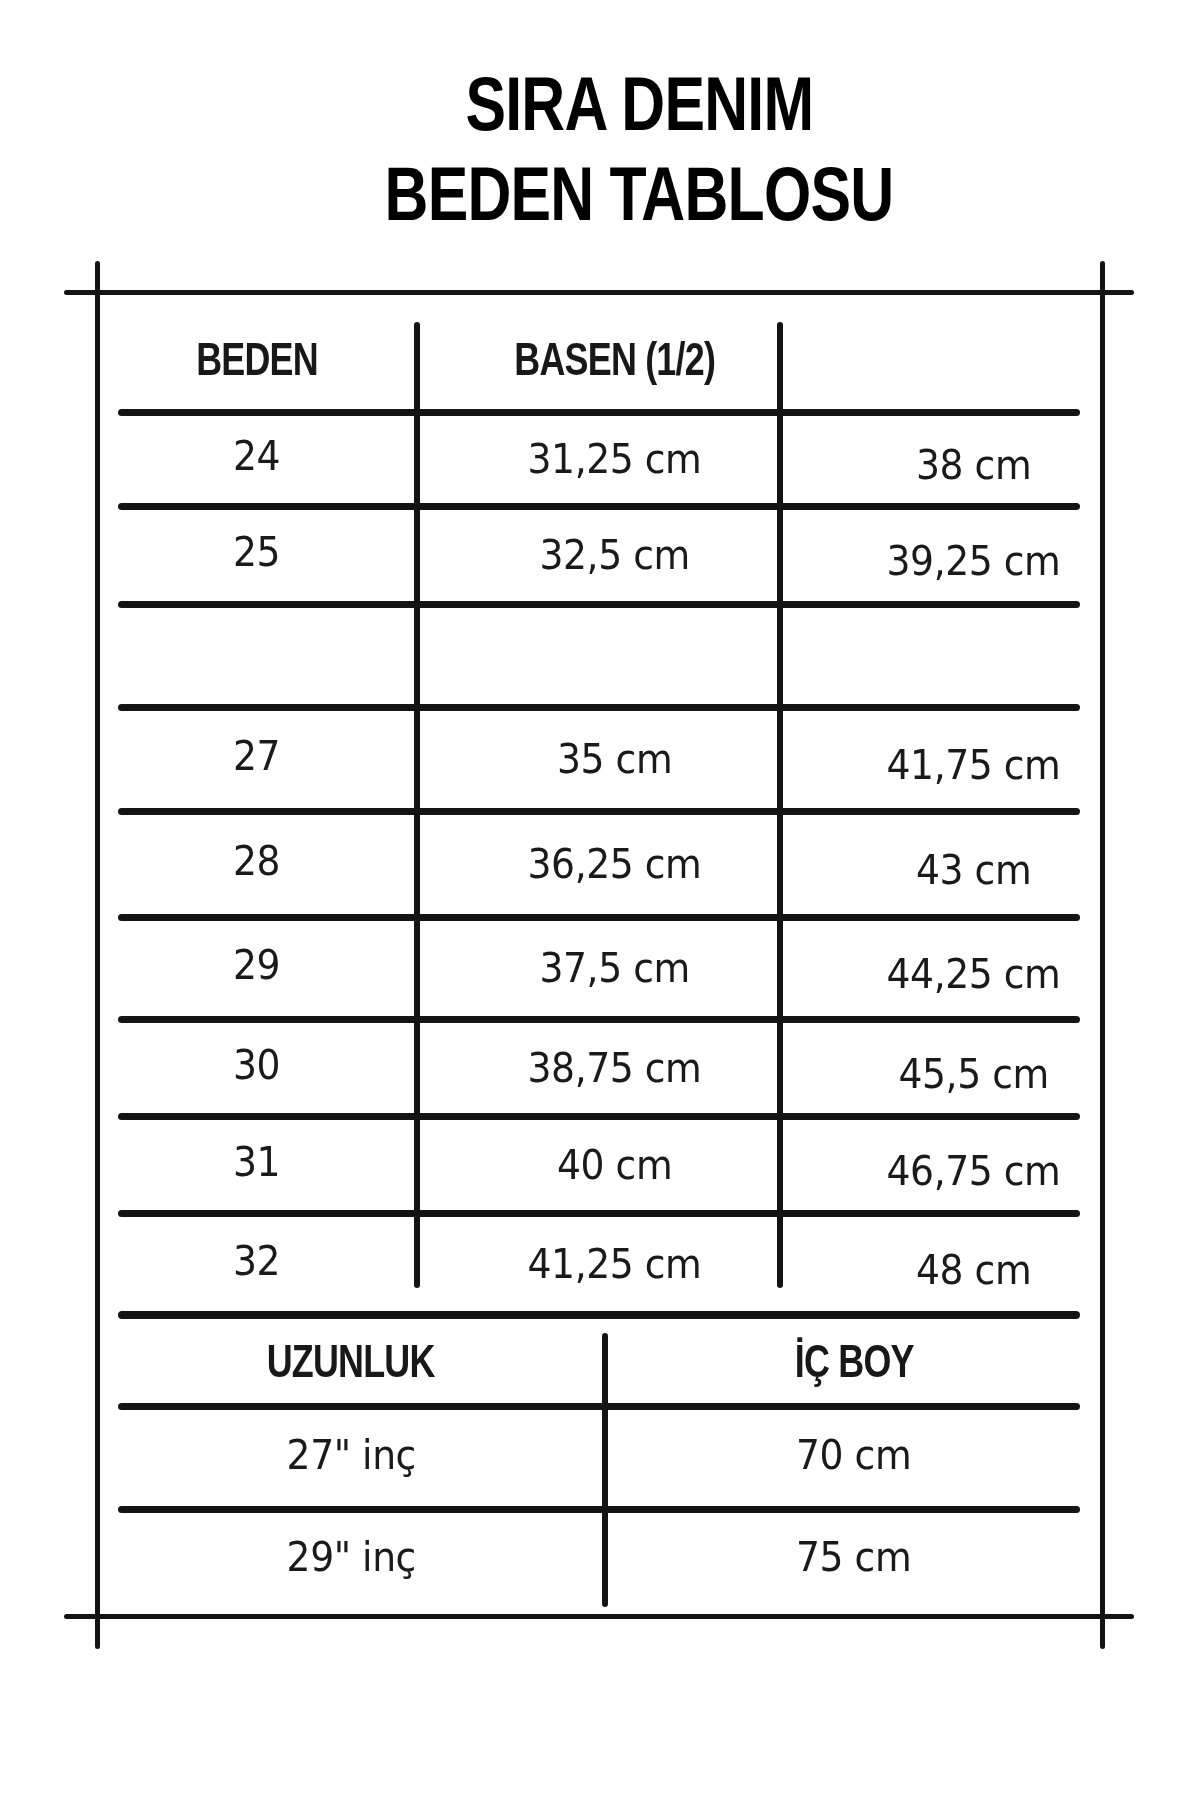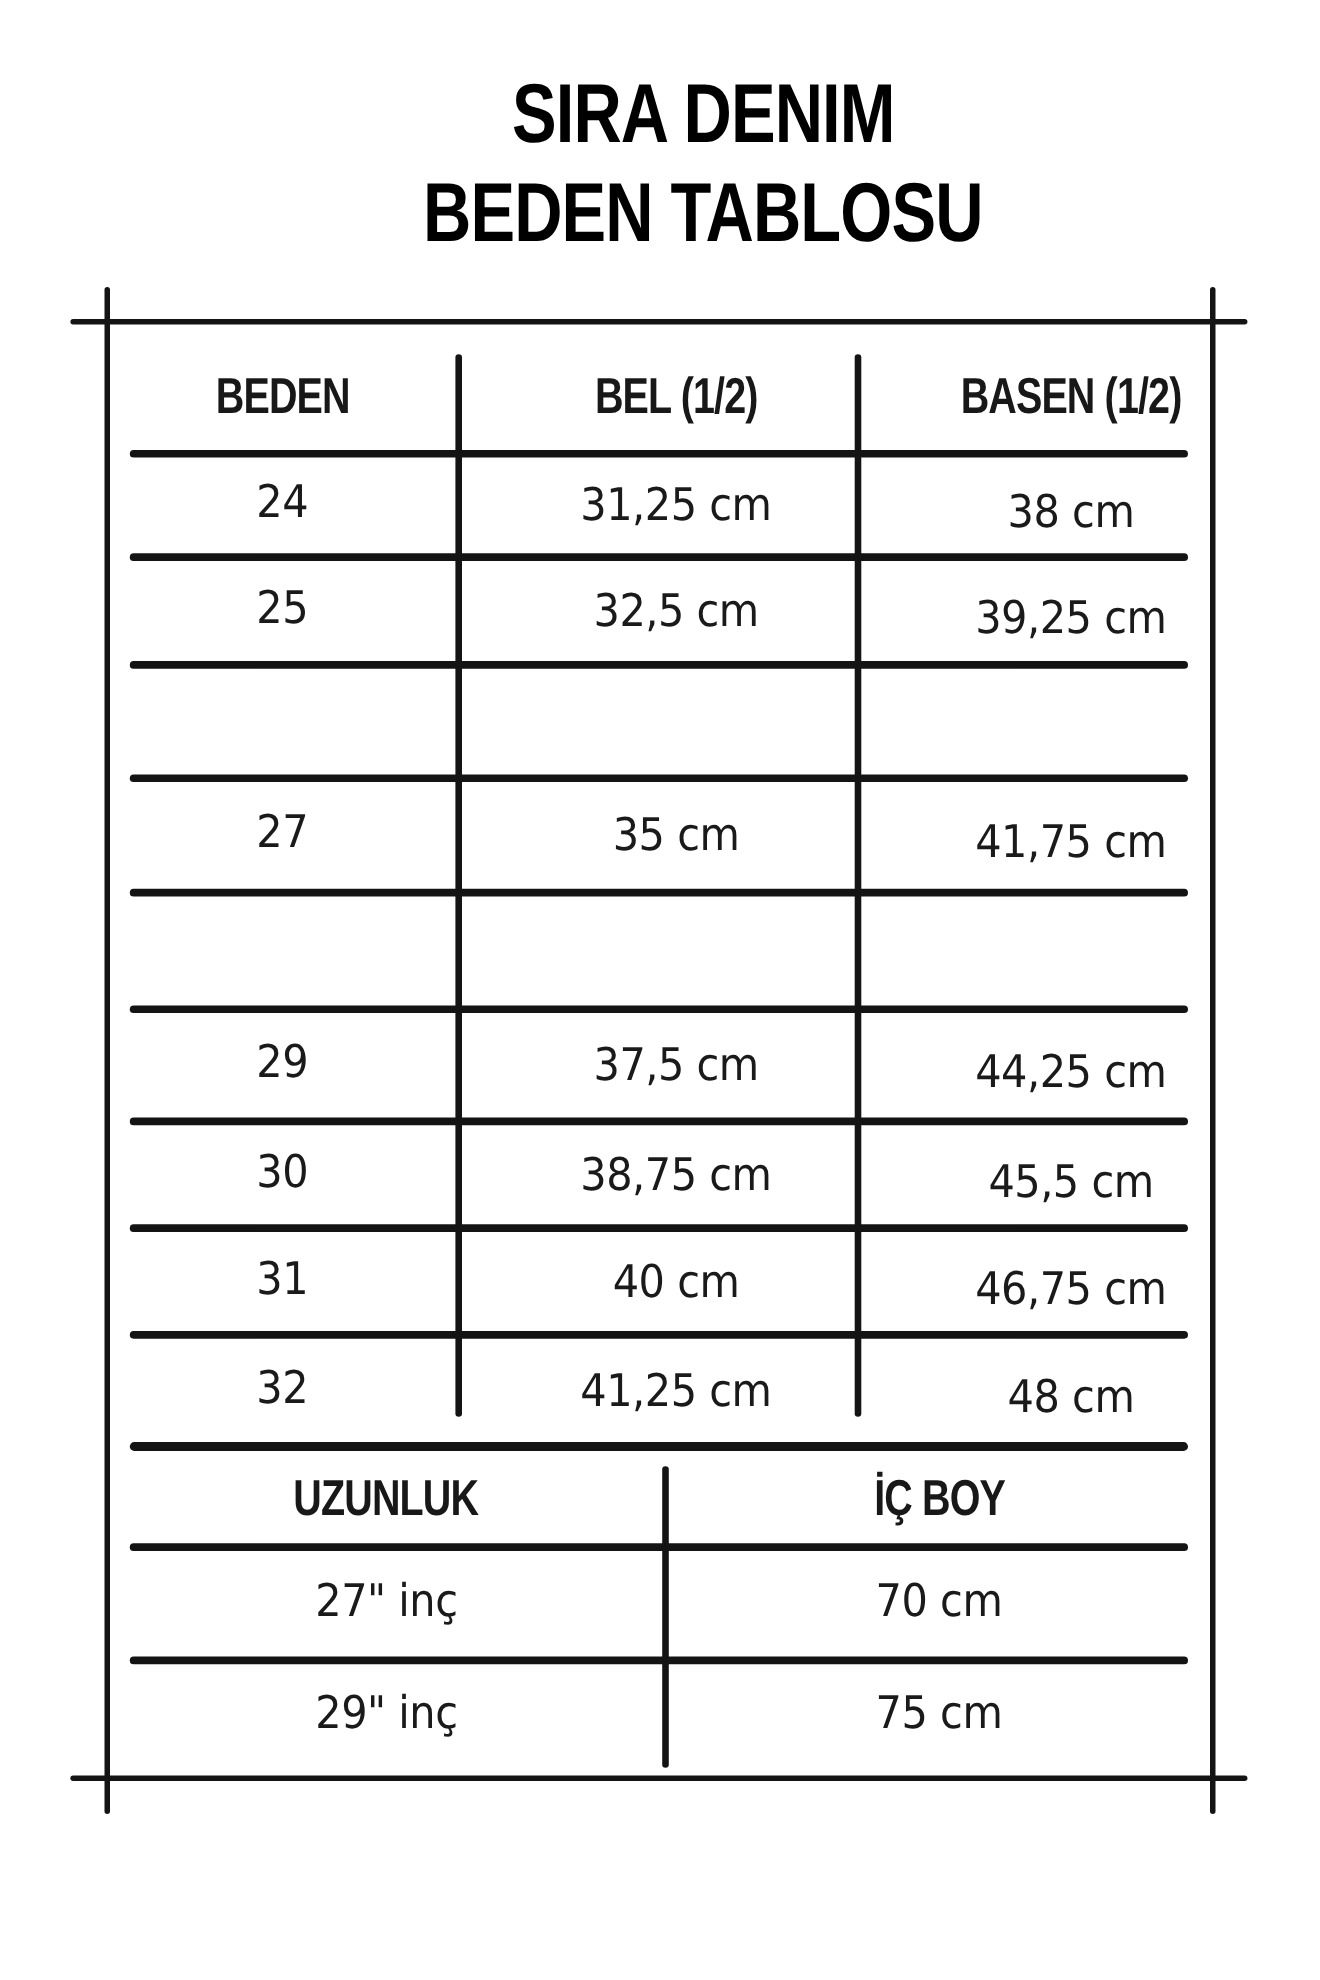--- a/index.html
+++ b/index.html
@@ -72,38 +72,42 @@
   <div class="hline" style="left:118px;top:1210px;width:962px;height:7px;"></div>
 
   <div class="hline" style="left:118px;top:1311px;width:962px;height:8px;"></div>
 
   <div class="vline" style="left:602px;top:1333px;width:6px;height:274px;"></div>
   <div class="hline" style="left:118px;top:1403px;width:962px;height:7px;"></div>
   <div class="hline" style="left:118px;top:1506px;width:962px;height:7px;"></div>
 
   <div class="trow main-cols hdr" style="top:318px;height:82px;">
     <div class="cell"><span>BEDEN</span></div>
-    <div class="cell"><span>BEL (1/2)</span></div>
     <div class="cell"><span>BASEN (1/2)</span></div>
   </div>
 
   <div class="trow main-cols val" style="top:409px;height:94px;">
     <div><span>24</span></div>
     <div class="nudge2"><span>31,25 cm</span></div>
     <div class="nudge3"><span>38 cm</span></div>
   </div>
   <div class="trow main-cols val" style="top:503px;height:98px;">
     <div><span>25</span></div>
     <div class="nudge2"><span>32,5 cm</span></div>
     <div class="nudge3"><span>39,25 cm</span></div>
   </div>
   <div class="trow main-cols val" style="top:704px;height:104px;">
     <div><span>27</span></div>
     <div class="nudge2"><span>35 cm</span></div>
     <div class="nudge3"><span>41,75 cm</span></div>
+  </div>
+  <div class="trow main-cols val" style="top:808px;height:106px;">
+    <div><span>28</span></div>
+    <div class="nudge2"><span>36,25 cm</span></div>
+    <div class="nudge3"><span>43 cm</span></div>
   </div>
   <div class="trow main-cols val" style="top:914px;height:102px;">
     <div><span>29</span></div>
     <div class="nudge2"><span>37,5 cm</span></div>
     <div class="nudge3"><span>44,25 cm</span></div>
   </div>
   <div class="trow main-cols val" style="top:1016px;height:97px;">
     <div><span>30</span></div>
     <div class="nudge2"><span>38,75 cm</span></div>
     <div class="nudge3"><span>45,5 cm</span></div>

